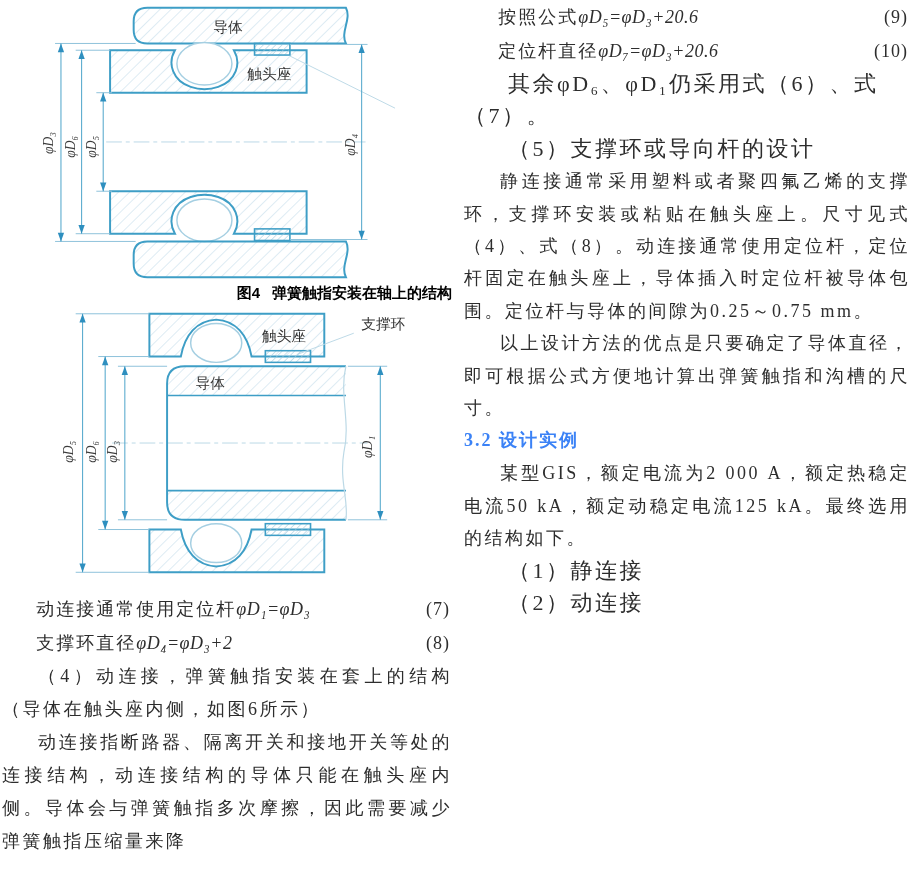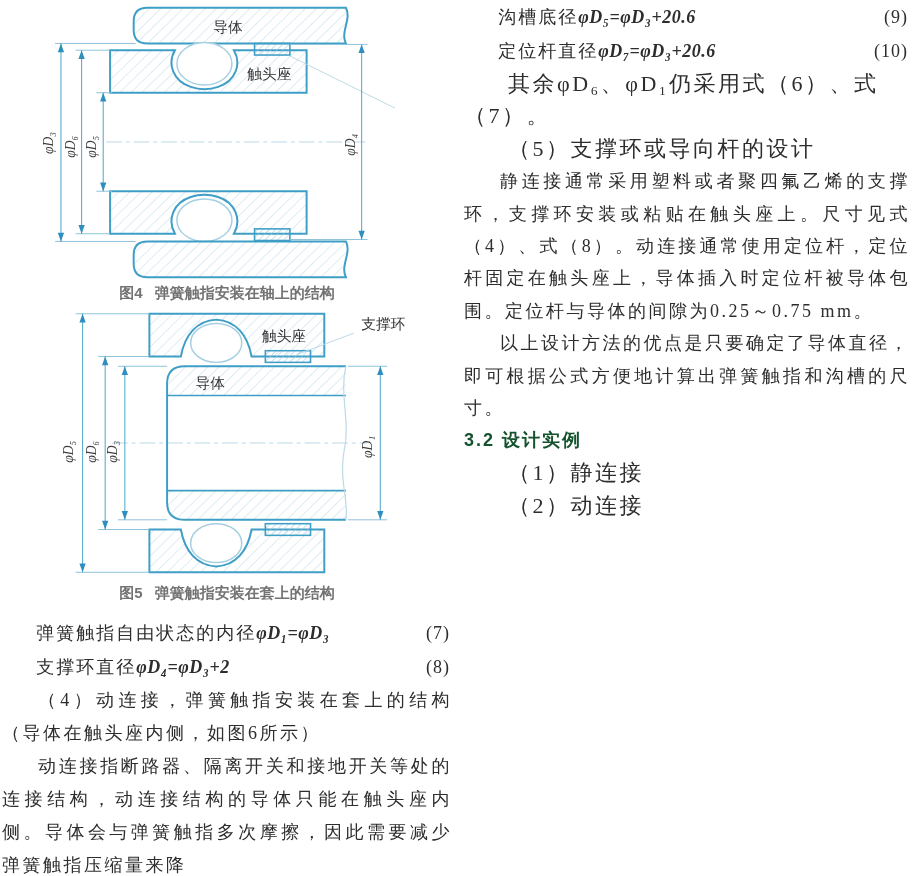--- a/index.html
+++ b/index.html
@@ -6,37 +6,37 @@
   html,body { width: 920px; height: 876px; background: #ffffff; overflow: hidden; }
   body { font-family: "Liberation Serif", serif; color: #2d2d2d; }
   .page { display: flex; width: 920px; height: 876px; padding: 0 4px 0 2px; }
   .col { width: 454px; }
   .col-left { padding-right: 4px; }
   .col-right { padding-left: 8px; }
 
   
   .figure-block { width: 100%; }
   .fig-svg { display: block; }
-  .fig-caption { text-align: center; font-family: "Liberation Sans", sans-serif;
-                 font-weight: 700; font-size: 15px; color: #737373; height: 24px; line-height: 22px; }
+  .fig-caption { text-align: right; font-family: "Liberation Sans", sans-serif;
+                 font-weight: 700; font-size: 15px; color: #000000; height: 24px; line-height: 22px; }
   .cap-num { margin-right: 12px; }
 
   
   .textblock { margin-top: 10px; }
   .para { font-size: 18px; line-height: 33px; letter-spacing: 2.5px;
           text-align: justify; text-indent: 2em; }
   .plainline { font-size: 22px; line-height: 32.4px; letter-spacing: 2.5px; text-indent: 2em; }
   .eq { display: flex; align-items: baseline; font-size: 18px; line-height: 34px; }
   .eq-body { flex: 1 1 auto; padding-left: 1.9em; letter-spacing: 2px; }
   .eq .math, .math { font-family: "Liberation Serif", serif; font-style: italic;
-          letter-spacing: 0.5px; font-weight: bold; }
+          letter-spacing: 0.5px; }
   .eq-num { flex: 0 0 auto; letter-spacing: 1px; padding-right: 2px; }
   .rc .para, .rc .plainline { line-height: 32.4px; }
-  .sec-heading { font-family: Liberation Sans, sans-serif; font-weight: 700;
-                 font-size: 18px; line-height: 33px; letter-spacing: 2px; color: #14532d; }
+  .sec-heading { font-family: Liberation Serif, serif; font-weight: 700;
+                 font-size: 18px; line-height: 33px; letter-spacing: 2px; color: #3b82f6; }
   .fig-label { font-family: "Liberation Sans", sans-serif; }
 </style>
 </head>
 <body>
 
 <div class="page">
 
   <div class="col col-left">
 
     <div class="figure-block">
@@ -169,51 +169,49 @@
         <text class="fig-label" x="388" y="24" text-anchor="middle" font-size="15" fill="#333333">支撑环</text>
         <text class="fig-label" x="212" y="84" text-anchor="middle" font-size="15" fill="#333333">导体</text>
 
         <g font-family="Liberation Serif, serif" font-style="italic" font-size="14" fill="#3c3c3c">
           <text transform="rotate(-90 72 150)" x="72" y="150" text-anchor="middle">φD₅</text>
           <text transform="rotate(-90 96 150)" x="96" y="150" text-anchor="middle">φD₆</text>
           <text transform="rotate(-90 117 150)" x="117" y="150" text-anchor="middle">φD₃</text>
           <text transform="rotate(-90 377 145)" x="377" y="145" text-anchor="middle">φD₁</text>
         </g>
       </svg>
-      <div class="fig-caption">
-        <span class="cap-num">图5</span><span>弹簧触指安装在套上的结构</span>
-      </div>
     </div>
 
     <div class="textblock">
       <div class="eq">
-        <span class="eq-body"><span>弹簧触指自由状态的内径</span><span class="math">φD₁=φD₃</span></span>
+        <span class="eq-body"><span>动连接通常使用定位杆</span><span class="math">φD₁=φD₃</span></span>
         <span class="eq-num">(7)</span>
       </div>
       <div class="eq">
         <span class="eq-body"><span>支撑环直径</span><span class="math">φD₄=φD₃+2</span></span>
         <span class="eq-num">(8)</span>
       </div>
       <p class="para">（4）动连接，弹簧触指安装在套上的结构（导体在触头座内侧，如图6所示）</p>
       <p class="para">动连接指断路器、隔离开关和接地开关等处的连接结构，动连接结构的导体只能在触头座内侧。导体会与弹簧触指多次摩擦，因此需要减少弹簧触指压缩量来降</p>
     </div>
   </div>
 
   <div class="col col-right rc">
     <div class="eq">
-      <span class="eq-body"><span>沟槽底径</span><span class="math">φD₅=φD₃+20.6</span></span>
+      <span class="eq-body"><span>按照公式</span><span class="math">φD₅=φD₃+20.6</span></span>
       <span class="eq-num">(9)</span>
     </div>
     <div class="eq">
       <span class="eq-body"><span>定位杆直径</span><span class="math">φD₇=φD₃+20.6</span></span>
       <span class="eq-num">(10)</span>
     </div>
     <p class="plainline">其余φD₆、φD₁仍采用式（6）、式（7）。</p>
     <p class="plainline">（5）支撑环或导向杆的设计</p>
     <p class="para">静连接通常采用塑料或者聚四氟乙烯的支撑环，支撑环安装或粘贴在触头座上。尺寸见式（4）、式（8）。动连接通常使用定位杆，定位杆固定在触头座上，导体插入时定位杆被导体包围。定位杆与导体的间隙为0.25～0.75 mm。</p>
     <p class="para">以上设计方法的优点是只要确定了导体直径，即可根据公式方便地计算出弹簧触指和沟槽的尺寸。</p>
     <h3 class="sec-heading">3.2 设计实例</h3>
+    <p class="para">某型GIS，额定电流为2 000 A，额定热稳定电流50 kA，额定动稳定电流125 kA。最终选用的结构如下。</p>
     <p class="plainline">（1）静连接</p>
     <p class="plainline">（2）动连接</p>
 
   </div>
 
 </div>
 
 </body></html>

